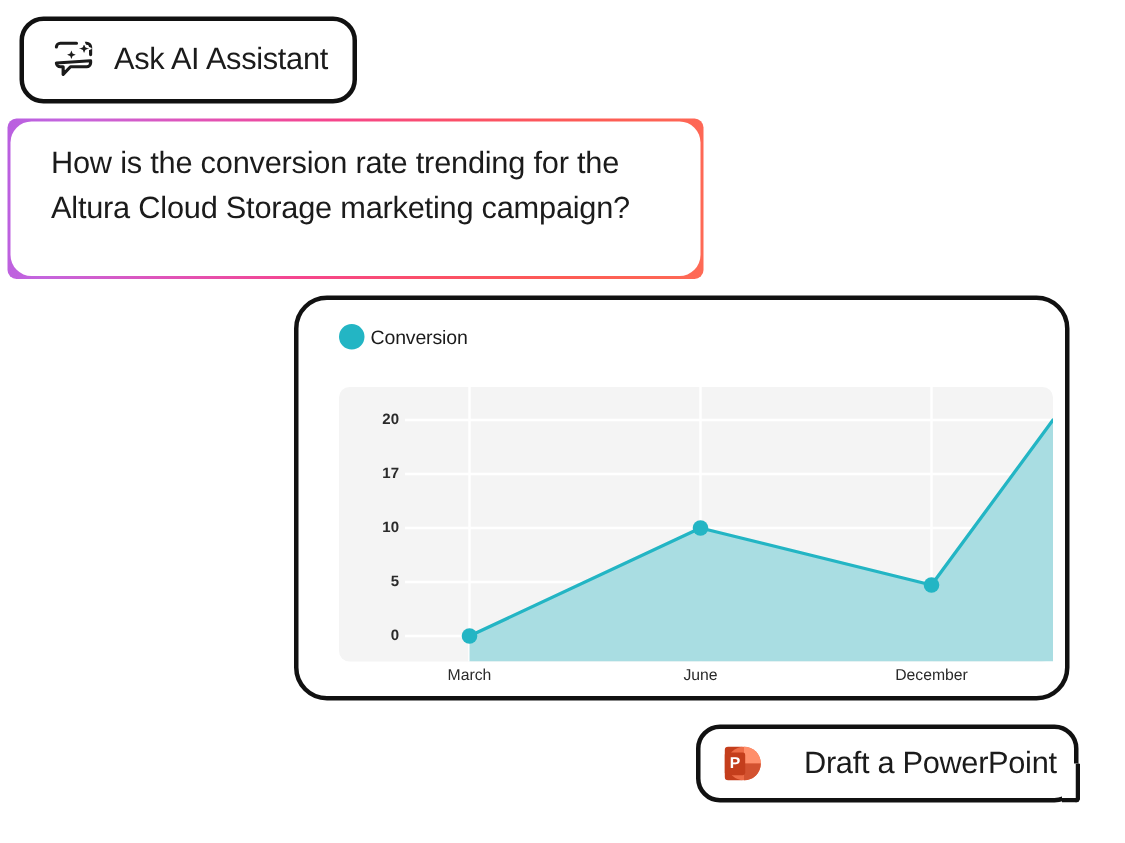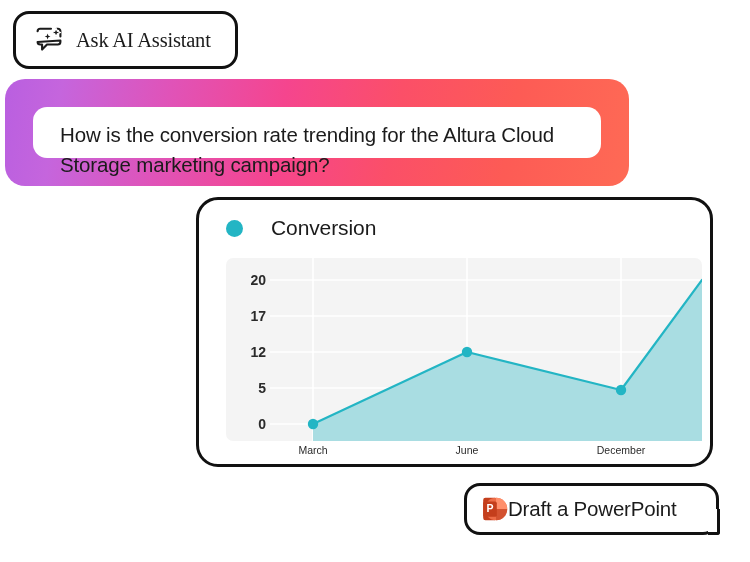--- a/index.html
+++ b/index.html
@@ -40,32 +40,31 @@
     height: 26px;
     flex: 0 0 auto;
     display: block;
   }
   .ask-label {
     margin-left: 13px;
     font-size: 20.5px;
     color: #1b1b1b;
     letter-spacing: -0.2px;
     white-space: nowrap;
-    font-family: Liberation Serif, serif;
   }
 
   
   .prompt-wrap {
     position: absolute;
     left: 5px;
     top: 79px;
-    width: 624px;
+    width: 464px;
     height: 107px;
-    border-radius: 20px;
-    padding: 28px;
+    border-radius: 6px;
+    padding: 2px;
     box-sizing: border-box;
     background: linear-gradient(100deg,
         #b95fe0 0%,
         #c565dd 9%,
         #e053b8 26%,
         #f5458e 44%,
         #fb4f68 62%,
         #fd5b55 80%,
         #fe6a55 100%);
     z-index: 5;
@@ -106,22 +105,22 @@
     align-items: center;
   }
   .legend-dot {
     width: 17px;
     height: 17px;
     border-radius: 50%;
     background: #23b5c4;
     flex: 0 0 auto;
   }
   .legend-label {
-    margin-left: 28px;
-    font-size: 21px;
+    margin-left: 4px;
+    font-size: 13px;
     color: #1b1b1b;
     letter-spacing: -0.1px;
   }
 
   .plot-outer {
     position: absolute;
     left: 27px;
     top: 58px;
     width: 476px;
     height: 183px;
@@ -140,21 +139,21 @@
     position: absolute;
     left: 0;
     top: 0;
     width: 44px;
     height: 183px;
   }
   .ylabel {
     position: absolute;
     right: 4px;
     transform: translateY(-50%);
-    font-size: 14px;
+    font-size: 10px;
     color: #2a2a2a;
     font-weight: 600;
     margin-left: 12px;
   }
   .plot-svg {
     position: absolute;
     left: 44px;
     top: 0;
     width: 432px;
     height: 183px;
@@ -204,21 +203,21 @@
     border-bottom-right-radius: 3px;
     z-index: 8;
   }
   .ppt-icon {
     width: 26px;
     height: 26px;
     flex: 0 0 auto;
     display: block;
   }
   .ppt-label {
-    margin-left: 0;
+    margin-left: 28px;
     font-size: 20.5px;
     color: #1b1b1b;
     letter-spacing: -0.2px;
     white-space: nowrap;
   }
 </style>
 </head>
 <body>
 
 <div id="stage">
@@ -244,21 +243,21 @@
       <span class="legend-dot"></span>
       <span class="legend-label">Conversion</span>
     </div>
 
     <div class="plot-outer">
       <div class="plot-bg"></div>
 
       <div class="ylabels">
         <span class="ylabel" style="top:22px">20</span>
         <span class="ylabel" style="top:58px">17</span>
-        <span class="ylabel" style="top:94px">12</span>
+        <span class="ylabel" style="top:94px">10</span>
         <span class="ylabel" style="top:130px">5</span>
         <span class="ylabel" style="top:166px">0</span>
       </div>
 
       <svg class="plot-svg" viewBox="0 0 432 183" preserveAspectRatio="none">
 
         <g stroke="#ffffff" stroke-width="1.6">
           <line x1="0" y1="22" x2="432" y2="22"></line>
           <line x1="0" y1="58" x2="432" y2="58"></line>
           <line x1="0" y1="94" x2="432" y2="94"></line>

